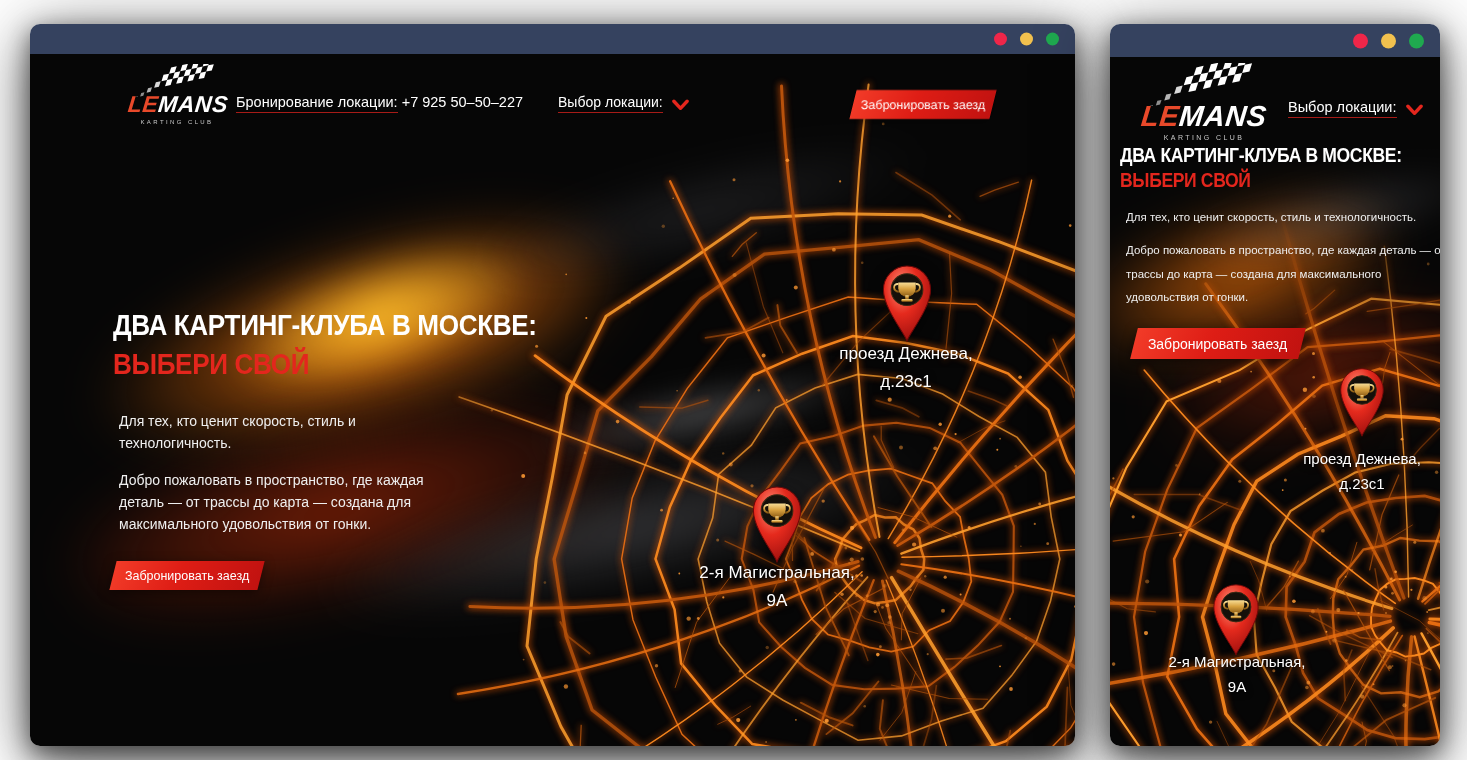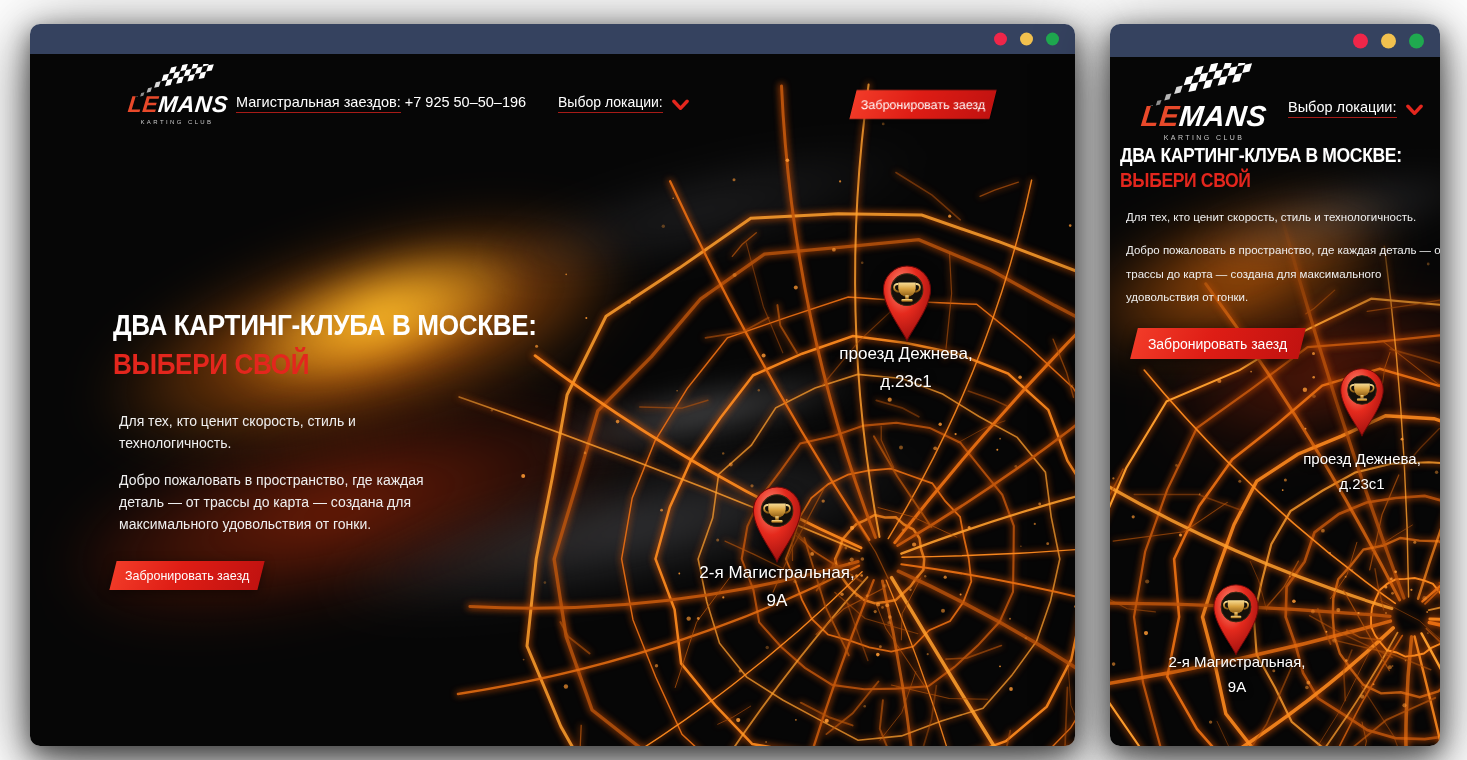--- a/index.html
+++ b/index.html
@@ -465,22 +465,22 @@
                 <rect x="29" y="26" width="4" height="4" opacity=".55"></rect>
                 <rect x="23" y="29" width="3" height="3" opacity=".4"></rect>
             </g>
           </g>
         </svg>
         <div class="logo-text"><span class="le">LE</span><span class="mans">MANS</span></div>
         <div class="logo-sub">KARTING CLUB</div>
       </div>
 
       <div class="phone">
-        <span class="u-red">Магистральная заездов:</span>
-        <span>+7 925 50–50–196</span>
+        <span class="u-red">Бронирование локации:</span>
+        <span>+7 925 50–50–227</span>
       </div>
 
       <div class="loc d-loc">
         <span class="u-red">Выбор локации:</span>
         <svg class="chev" viewBox="0 0 18 12">
           <path d="M2 2 L9 9.5 L16 2" fill="none" stroke="#e3261d" stroke-width="3.6" stroke-linecap="round" stroke-linejoin="round"></path>
         </svg>
       </div>
 
       <div class="btn d-btn-header">

